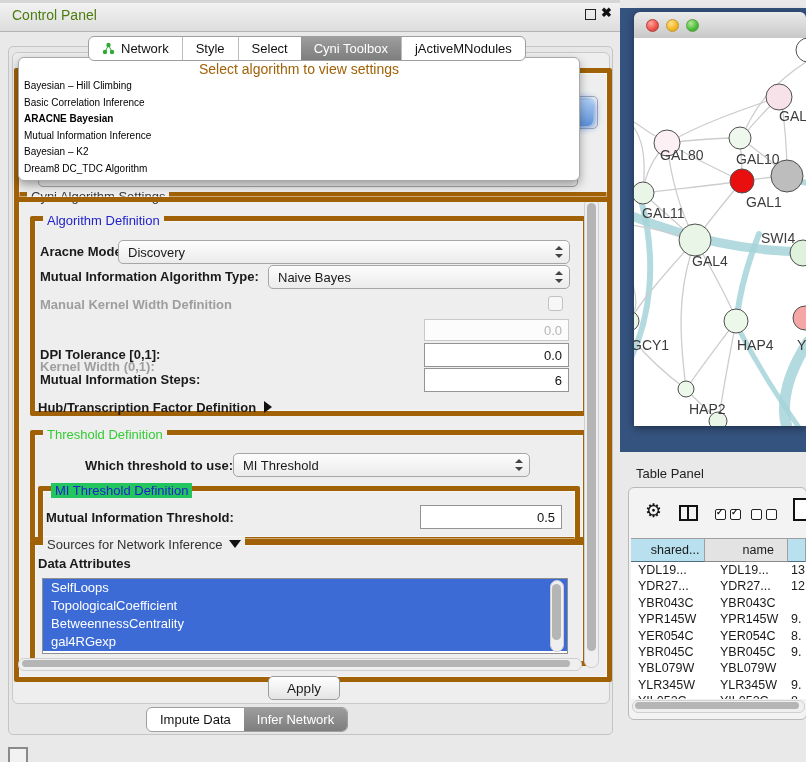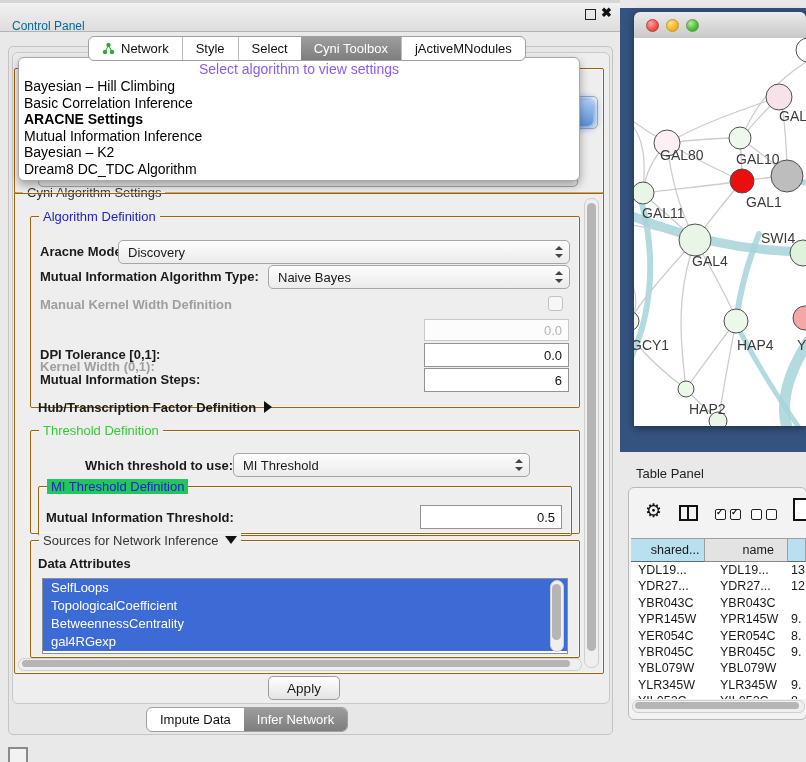--- a/index.html
+++ b/index.html
@@ -3,42 +3,42 @@
 <meta charset="utf-8">
 <style>
   html,body{margin:0;padding:0;}
   .screen{position:relative;width:806px;height:762px;background:#e9e9e9;
     font-family:"Liberation Sans",sans-serif;overflow:hidden;color:#1a1a1a;}
   .abs{position:absolute;}
 
   
   .cp-titlebar{left:0;top:0;width:620px;height:28px;
     background:linear-gradient(#f2f2f2,#dddddd);border-bottom:1px solid #b3b3b3;border-top:3px solid #d6d6d6;}
-  .cp-title{left:12px;top:7px;font-size:12px;color:#0369a1;margin-top:12px;}
+  .cp-title{left:12px;top:7px;font-size:14px;color:#4d7c0f;}
   .float-btn{left:585px;top:9px;width:9px;height:9px;border:1.6px solid #222;background:transparent;}
   .close-btn{left:601px;top:5px;font-size:13px;font-weight:bold;color:#111;}
 
   .cp-body{left:8px;top:46px;width:603px;height:687px;background:#e7e7e7;
     border:1px solid #c4c4c4;border-radius:5px;}
   .inner-panel{left:12px;top:52px;width:596px;height:650px;background:#eeeeee;
     border:1px solid #c9c9c9;border-radius:6px;}
 
   
   .tabbar{display:inline-flex;height:23px;background:#ffffff;border:1px solid #9f9f9f;
     border-radius:6px;overflow:hidden;z-index:12;}
   .tab{display:flex;align-items:center;padding:0 13px;font-size:13px;color:#111;
     border-left:1px solid #bdbdbd;white-space:nowrap;}
   .tab:first-child{border-left:none;}
   .tab.selected{background:linear-gradient(#9d9d9d,#7e7e7e);color:#fff;border-left:none;}
   .tab .net-icon{margin-right:6px;display:inline-block;width:13px;height:13px;}
   #top-tabs{left:88px;top:36px;}
   #bottom-tabs{left:146px;top:707px;}
 
   
-  .group{border:1px solid #a16207;border-radius:2px;box-shadow:inset 0 0 0 1px rgba(255,255,255,.45);}
+  .group{border:5px solid #a16207;border-radius:2px;box-shadow:inset 0 0 0 1px rgba(255,255,255,.45);}
   .gtitle{position:absolute;top:-8px;left:8px;background:#eeeeee;padding:0 4px;font-size:13px;color:#333;white-space:nowrap;}
   .gtitle.blue{color:#2222cc;}
   .gtitle.green{color:#33cc33;}
 
   
   .lbl{font-size:13px;font-weight:bold;color:#1a1a1a;white-space:nowrap;}
   .lbl.dis{color:#9e9e9e;}
   .combo{background:linear-gradient(#fdfdfd,#ebebeb);border:1px solid #a6a6a6;border-radius:5px;
     display:flex;align-items:center;padding-left:9px;font-size:13px;box-sizing:border-box;}
   .stepper{position:absolute;right:6px;top:50%;width:8px;height:14px;transform:translateY(-50%);}
@@ -50,22 +50,22 @@
   .field.dis{color:#b5b5b5;border-color:#c9c9c9;background:#fcfcfc;}
   .checkbox{width:13px;height:13px;border:1px solid #c2c2c2;border-radius:3px;background:#f7f7f7;}
   .tri-right{display:inline-block;width:0;height:0;border-top:6px solid transparent;
     border-bottom:6px solid transparent;border-left:8px solid #111;margin-left:8px;vertical-align:-1px;}
   .tri-down{display:inline-block;width:0;height:0;border-left:6px solid transparent;
     border-right:6px solid transparent;border-top:8px solid #111;margin-left:6px;vertical-align:1px;}
 
   
   .popup{left:18px;top:57px;width:560px;height:122px;background:#fff;border:1px solid #a9a9a9;
     border-radius:6px;box-shadow:0 4px 10px rgba(0,0,0,.35);z-index:10;}
-  .popup-placeholder{height:18px;line-height:18px;text-align:center;color:#8b5cf6;font-size:14px;margin-top:2px;}
-  .popup-item{height:16.5px;line-height:16.5px;padding-left:5px;font-size:14px;color:#000;white-space:nowrap;}
+  .popup-placeholder{height:18px;line-height:18px;text-align:center;color:#a16207;font-size:14px;margin-top:2px;}
+  .popup-item{height:16.5px;line-height:16.5px;padding-left:5px;font-size:10px;color:#000;white-space:nowrap;}
   .popup-item.bold{font-weight:bold;}
 
   
   .bg-z{z-index:2;}
   .glow-btn{position:absolute;right:4px;top:3px;width:19px;height:26px;border-radius:5px;
     background:linear-gradient(#a8c9f2,#5d90d8);box-shadow:0 0 7px 2px rgba(92,142,220,.95);}
 
   
   .attr-list{background:#fff;border:1px solid #8f8f8f;overflow:hidden;}
   .attr-item{height:18px;line-height:18px;padding-left:8px;font-size:13px;background:#3c6bd6;color:#fff;white-space:nowrap;}
@@ -164,21 +164,21 @@
   <div class="abs combo bg-z" style="left:38px;top:160px;width:540px;height:27px;color:#b9b9b9;">
     <span>gal-filtered sif default node</span>
     <span class="stepper"></span>
   </div>
 
   <div class="abs popup">
     <div class="popup-placeholder">Select algorithm to view settings</div>
     <div id="algo-list">
         <div class="popup-item">Bayesian – Hill Climbing</div>
         <div class="popup-item">Basic Correlation Inference</div>
-        <div class="popup-item bold">ARACNE Settings</div>
+        <div class="popup-item bold">ARACNE Bayesian</div>
         <div class="popup-item">Mutual Information Inference</div>
         <div class="popup-item">Bayesian – K2</div>
         <div class="popup-item">Dream8 DC_TDC Algorithm</div>
       </div>
   </div>
 
   <div class="abs group" style="left:14px;top:192px;width:588px;height:480px;">
     <span class="gtitle">Cyni Algorithm Settings</span>
   </div>
 

